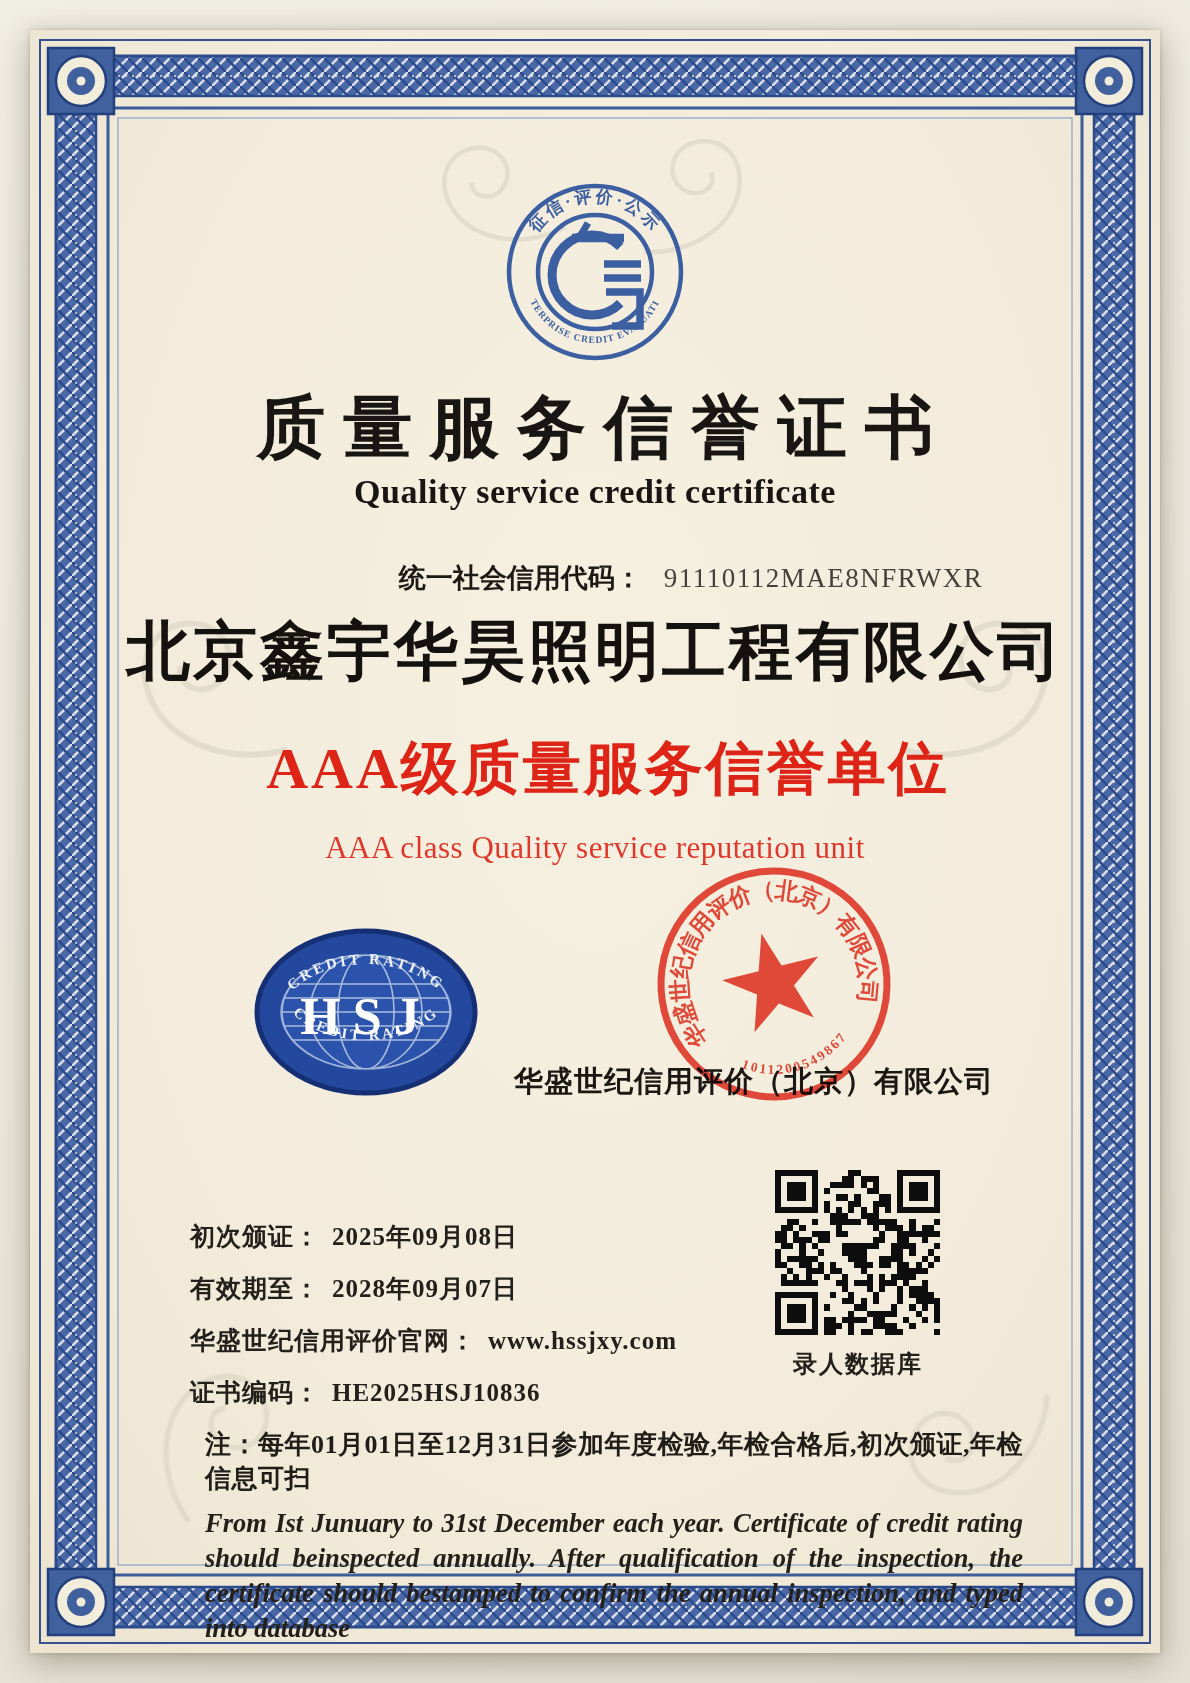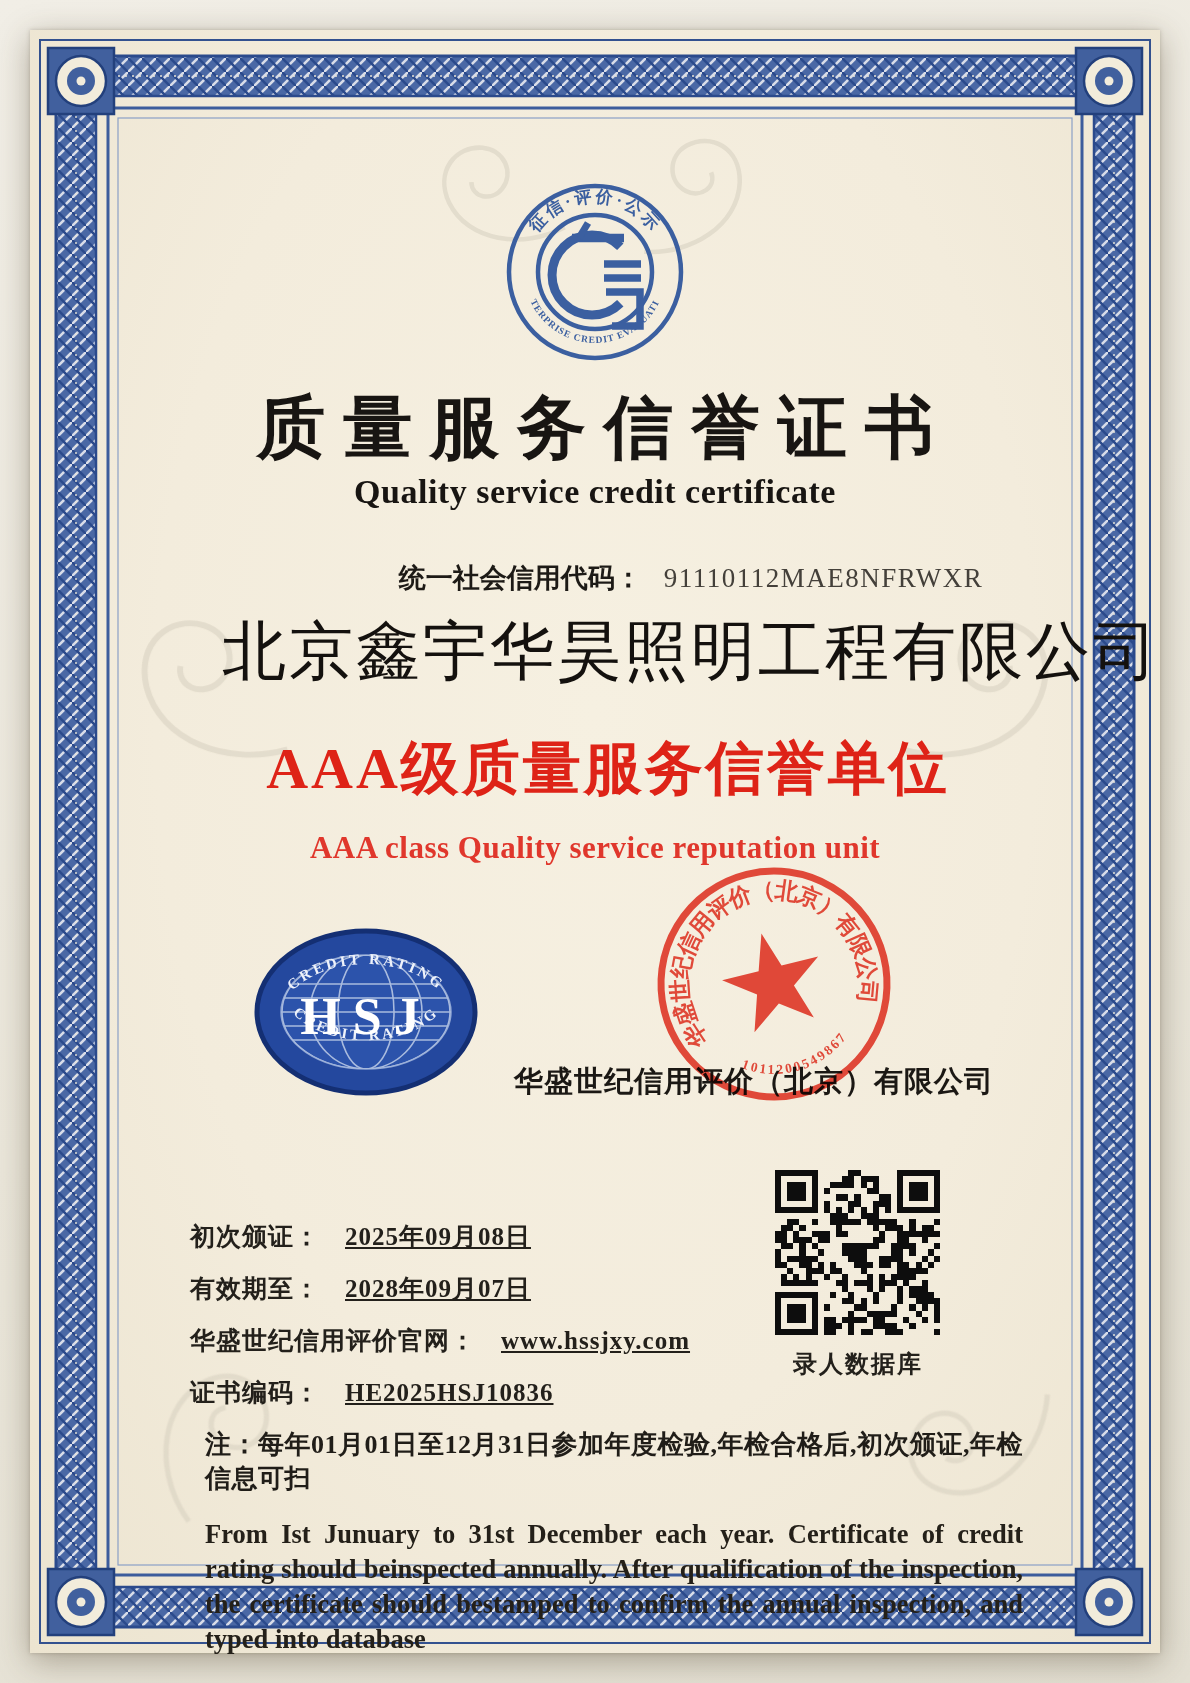--- a/index.html
+++ b/index.html
@@ -18,37 +18,37 @@
   .layer{position:absolute;left:0;top:0;width:100%;height:100%;}
   .center{left:0;right:0;text-align:center;}
 
   .title-cn{top:352px;font-size:69px;font-weight:bold;color:#181512;letter-spacing:.26em;text-indent:.26em;}
   .title-en{top:443px;font-size:34px;font-weight:bold;color:#181512;letter-spacing:.5px;}
 
   .code-line{top:530px;transform:translateX(96px);font-size:27px;white-space:nowrap;}
   .code-label{font-family:"Liberation Sans",sans-serif;font-weight:bold;color:#1d1a16;}
   .code-value{font-family:"Liberation Serif",serif;color:#44403a;letter-spacing:1.5px;margin-left:22px;}
 
-  .company{top:578px;font-size:64px;font-weight:normal;color:#14110e;letter-spacing:3px;white-space:nowrap;text-align:right;}
+  .company{top:578px;font-size:64px;font-weight:bold;color:#14110e;letter-spacing:3px;white-space:nowrap;}
   .award-cn{top:700px;font-size:58px;font-weight:bold;color:#de2317;letter-spacing:3px;white-space:nowrap;padding-left:26px;}
-  .award-en{top:800px;font-size:31px;font-weight:bold;color:#e0372c;letter-spacing:.5px;}
+  .award-en{top:800px;font-size:31px;font-weight:normal;color:#e0372c;letter-spacing:.5px;}
 
   .issuer{top:1032px;left:484px;font-size:29px;font-weight:bold;color:#1b1814;letter-spacing:1px;white-space:nowrap;}
 
   .details{left:160px;top:1190px;}
   .detail-row{font-size:25px;font-weight:bold;color:#23201b;margin-bottom:19px;white-space:nowrap;}
   .detail-row .lbl{letter-spacing:1px;}
-  .detail-row .val{margin-left:25px;letter-spacing:1px;text-decoration:underline;}
+  .detail-row .val{margin-left:12px;letter-spacing:1px;}
 
   .qr-wrap{left:745px;top:1140px;width:165px;height:165px;}
   .qr-caption{left:738px;top:1318px;width:180px;text-align:center;font-size:24px;font-weight:bold;color:#23201b;letter-spacing:2px;}
 
   .note{left:175px;top:1398px;width:818px;color:#201d18;}
   .note-cn{font-size:26px;font-weight:bold;line-height:1.32;letter-spacing:.5px;}
-  .note-en{font-size:26.5px;font-weight:bold;line-height:1.32;text-align:justify;margin-top:20px;color:#242019;}
+  .note-en{font-size:26.5px;font-weight:bold;line-height:1.32;text-align:justify;margin-top:9px;color:#242019;font-style:italic;}
 
   .stamp{left:618px;top:828px;width:252px;height:252px;mix-blend-mode:multiply;opacity:.9;}
   svg text{font-family:"Liberation Serif",serif;}
 </style>
 </head>
 <body>
 
 <div class="certificate">
 
   <svg class="layer" viewBox="0 0 1130 1623" aria-hidden="true">

